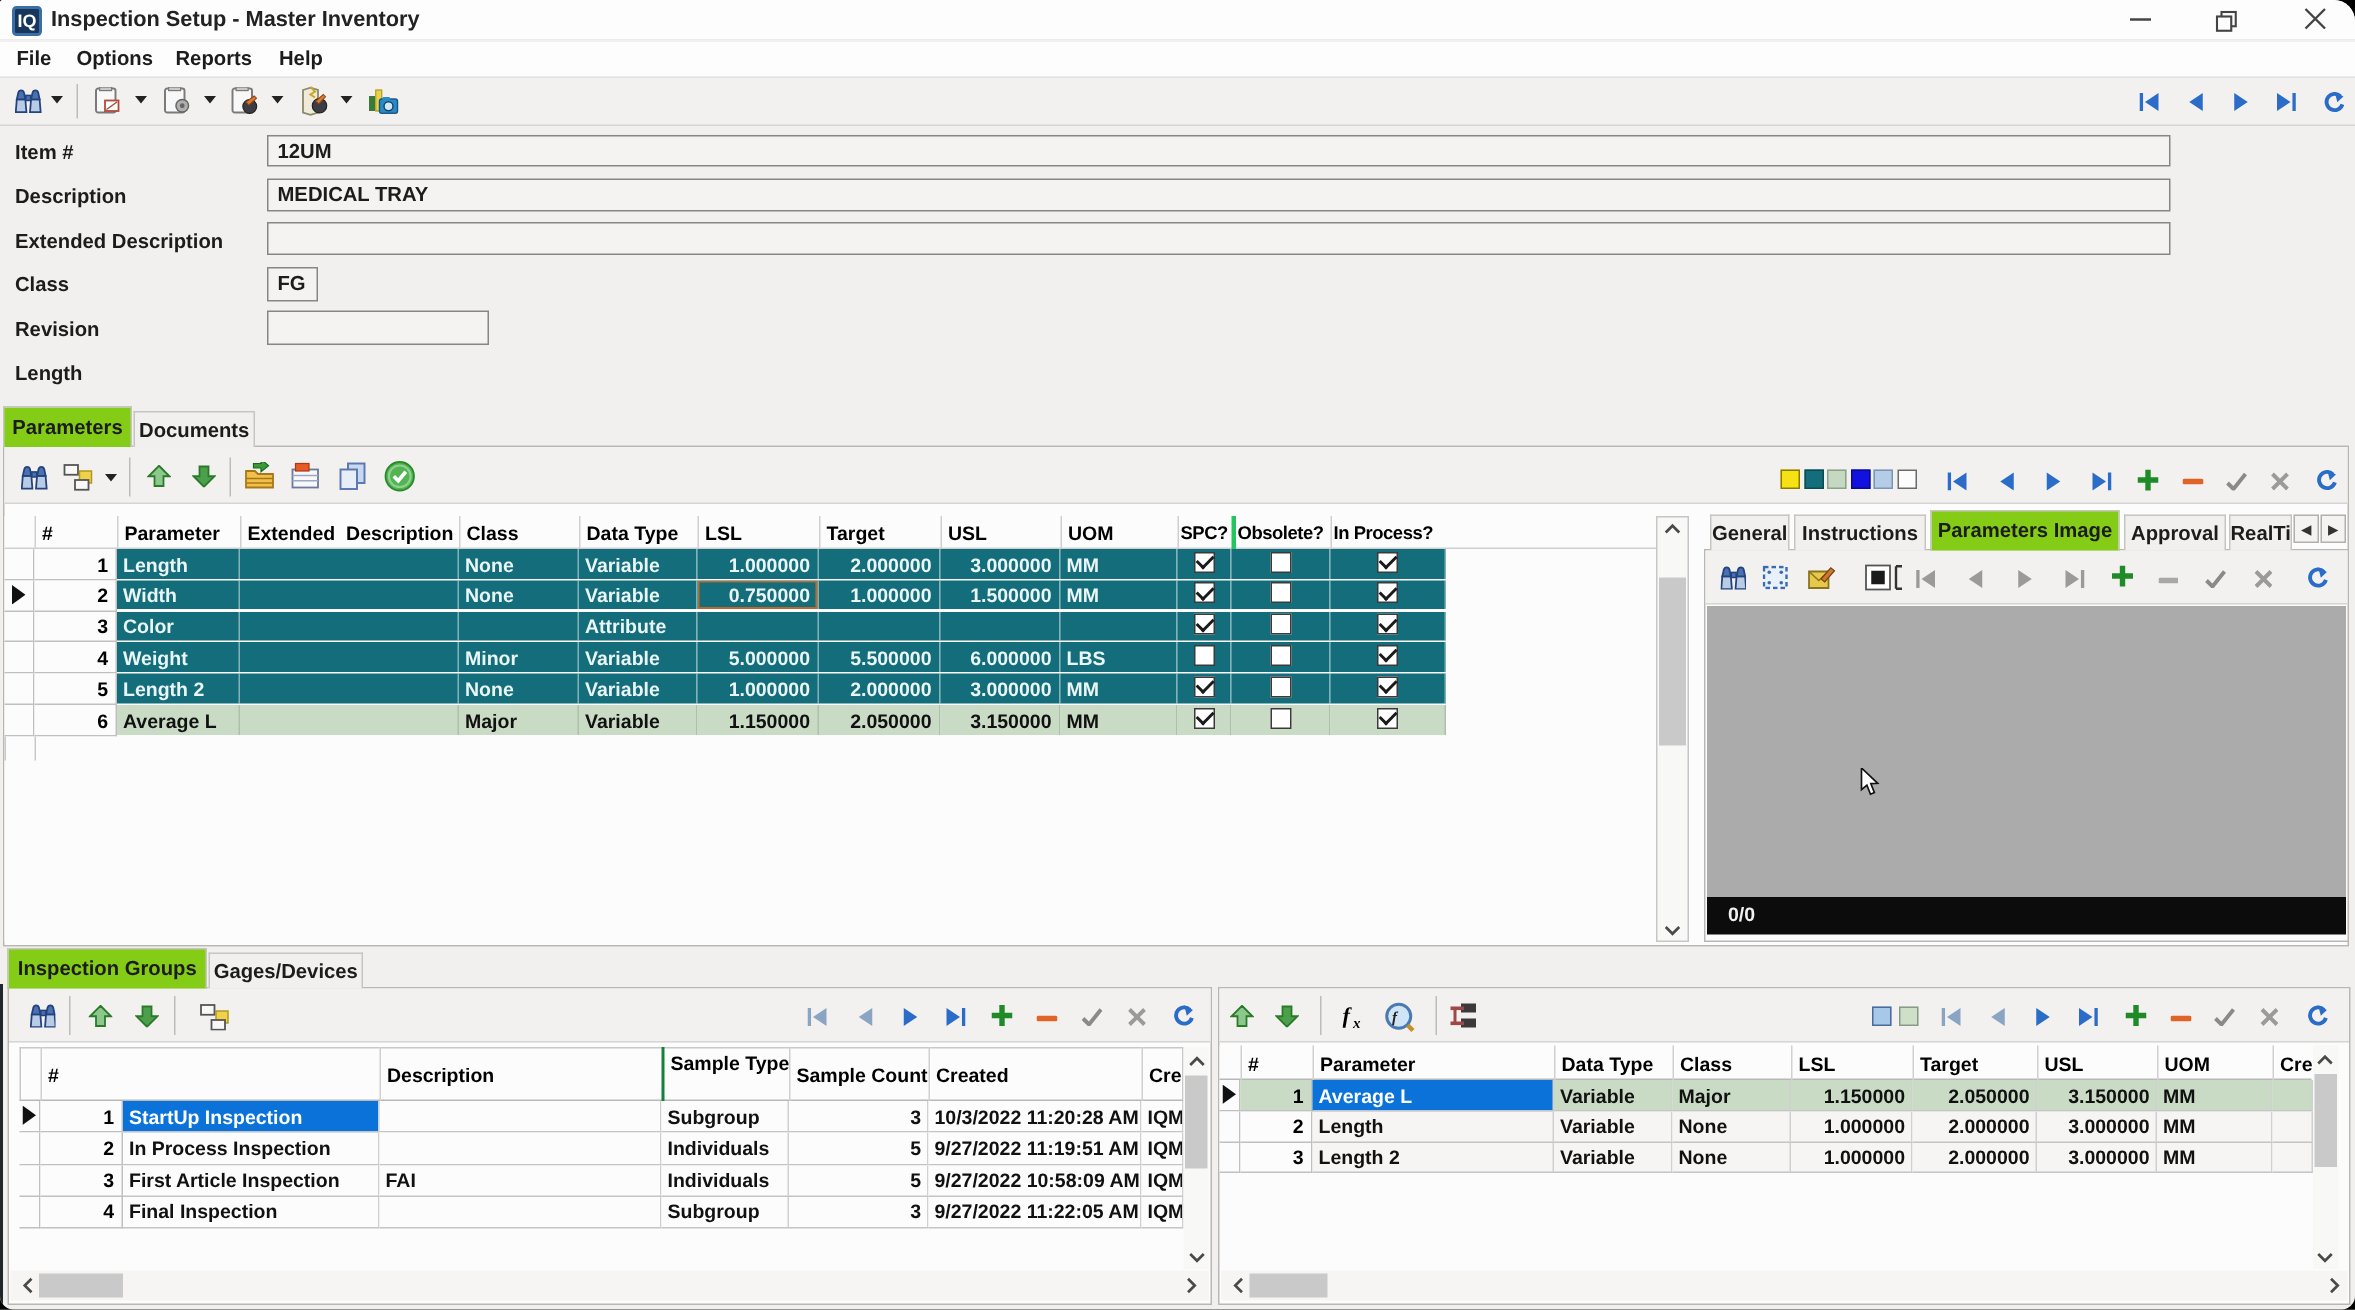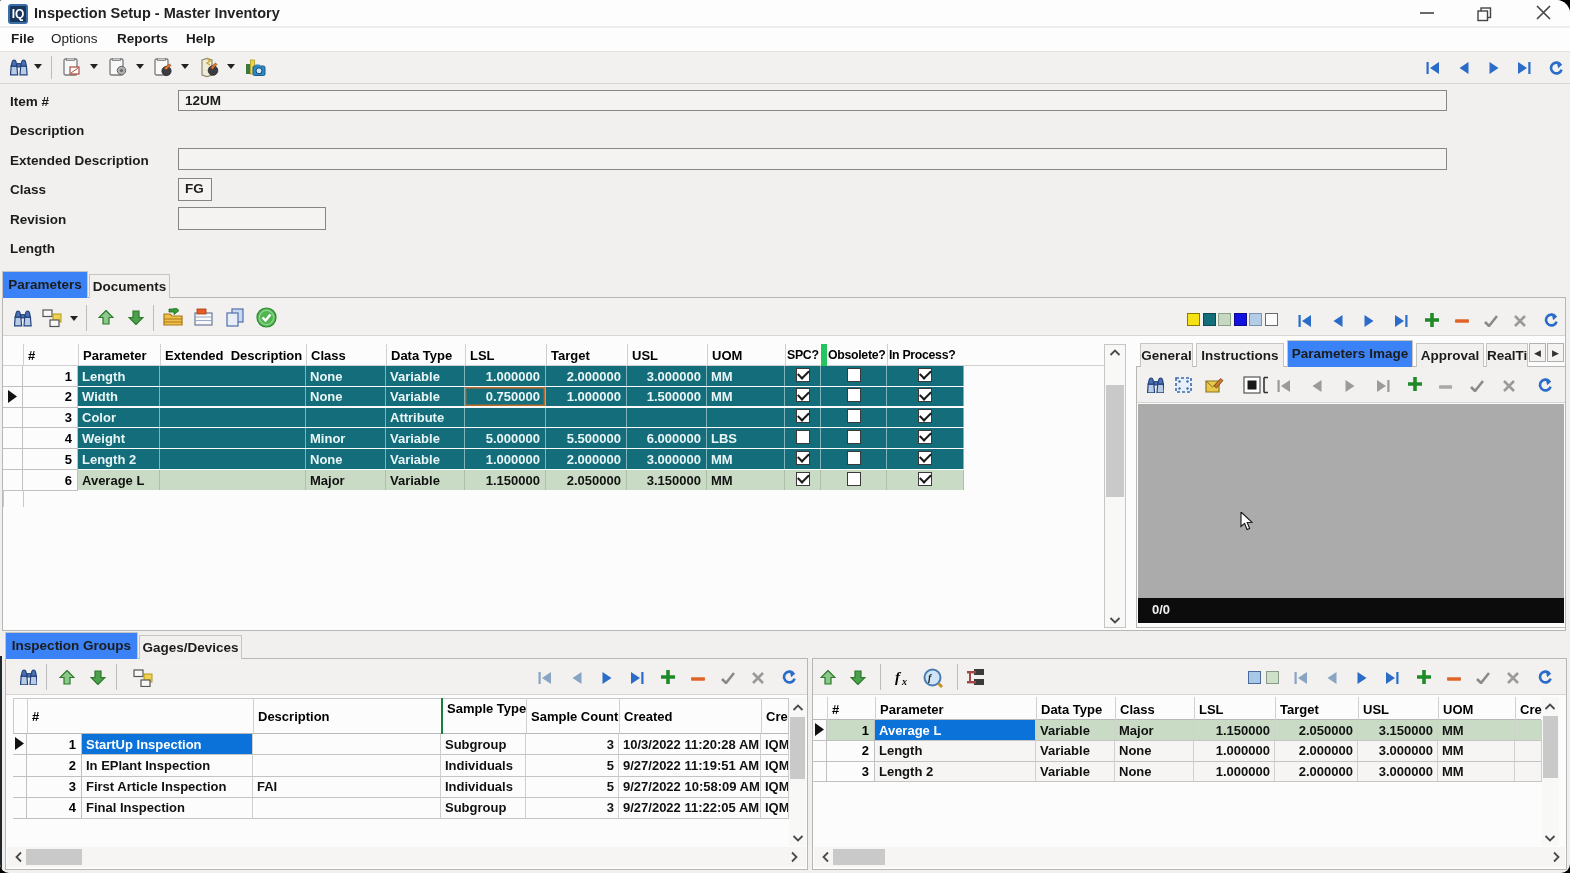--- a/index.html
+++ b/index.html
@@ -3,21 +3,21 @@
 html,body{margin:0;padding:0;background:#000;width:1570px;height:873px;overflow:hidden}
 *{box-sizing:border-box}
 body{font-family:"Liberation Sans",sans-serif;-webkit-font-smoothing:antialiased}
 #win{position:absolute;left:0;top:0;width:1570px;height:873px;background:#f1f0ee;border-radius:2px 14px 9px 9px;overflow:hidden}
 .abs{position:absolute}
 .lbl{position:absolute;font-size:13.5px;color:#1c1c1c;font-weight:600}
 .inp{position:absolute;background:#f4f3f2;border:1px solid #868686;font-size:13.5px;color:#1c1c1c;padding:2px 0 0 6px;font-weight:600}
 .tb{position:absolute;background:#f2f1ef}
 .sepv{position:absolute;width:1px;background:#bcbcbc}
 .tab{position:absolute;font-size:13.5px;color:#1c1c1c;border:1px solid #c6c5c2;border-bottom:none;background:#f1f0ee;text-align:center;font-weight:600}
-.tab.act{background:#3b82f6;z-index:3}
+.tab.act{background:#84cc16;z-index:3}
 .hdr{position:absolute;font-size:13px;color:#000;white-space:nowrap;overflow:hidden;font-weight:600}
 .c{flex:none;overflow:hidden;white-space:nowrap;font-size:13px;padding-top:2.5px;font-weight:600}
 .num{text-align:right;padding-right:5px;background:#fcfcfc;color:#000;border-right:1px solid #c0c0c0;border-bottom:1px solid #c0c0c0}
 .ind{background:#fcfcfc;border-right:1px solid #c0c0c0;border-bottom:1px solid #c0c0c0}
 .cb{width:14px;height:14px;background:#fff;border:1.6px solid #3a3a3a;margin:1.5px auto 0;position:relative}
 .cb.on:after{content:"";position:absolute;left:1px;top:1.5px;width:8.5px;height:5px;border-left:2.2px solid #1a1a1a;border-bottom:2.2px solid #1a1a1a;transform:rotate(-45deg)}
 .sb{position:absolute;background:#f1f0ee}
 .sbt{position:absolute;background:#cdcdcd}
 </style></head><body>
 <div id="win">
@@ -25,21 +25,21 @@
 <div class="abs" style="left:8px;top:4px;width:20px;height:20px;background:#16365c;border:2px solid #3a6ea5;border-radius:3px;color:#fff;font-size:12px;font-weight:bold;text-align:center;line-height:16px">IQ</div>
 <div class="abs" style="left:34px;top:5px;font-size:14.5px;color:#222;font-weight:600">Inspection Setup - Master Inventory</div>
 <svg class="abs" style="left:1415px;top:4px" width="150" height="20" viewBox="0 0 150 20">
       <line x1="5" y1="9" x2="19" y2="9" stroke="#444" stroke-width="1.6"></line>
       <rect x="66" y="4" width="9.5" height="9.5" fill="none" stroke="#444" stroke-width="1.4"></rect>
       <rect x="63" y="7" width="9.5" height="9.5" fill="#fdfdfd" stroke="#444" stroke-width="1.4"></rect>
       <path d="M122 2 L135 15 M135 2 L122 15" stroke="#444" stroke-width="1.6"></path>
     </svg>
 <div class="abs" style="left:0;top:28px;width:1570px;height:23px;background:#fdfdfd"></div>
 <div class="lbl" style="left:11px;top:31px;font-weight:600">File</div>
-<div class="lbl" style="left:51px;top:31px;font-weight:400">Options</div>
+<div class="lbl" style="left:51px;top:31px;font-weight:700">Options</div>
 <div class="lbl" style="left:117px;top:31px;font-weight:600">Reports</div>
 <div class="lbl" style="left:186px;top:31px;font-weight:600">Help</div>
 <div class="tb" style="left:0;top:51px;width:1570px;height:33px;border-top:1px solid #e2e2e2;border-bottom:1px solid #d6d5d3"></div>
 <svg class="abs" style="left:10px;top:59px" width="18" height="17" viewBox="0 0 18 17">
       <path d="M1.2 7.2 L6.9 7.2 L7.6 15.8 L0.5 15.8 Z" fill="#b8cce6" stroke="#24437e" stroke-width="1.2"></path>
       <path d="M10.7 7.2 L16.4 7.2 L17.1 15.8 L10 15.8 Z" fill="#b8cce6" stroke="#24437e" stroke-width="1.2"></path>
       <path d="M2.2 2.8 Q2.6 1.2 4.1 1.2 Q5.6 1.2 6 2.8 L6.9 7.2 L1.2 7.2 Z" fill="#4a72b0" stroke="#24437e" stroke-width="1.2"></path>
       <path d="M11.7 2.8 Q12.1 1.2 13.6 1.2 Q15.1 1.2 15.5 2.8 L16.4 7.2 L10.7 7.2 Z" fill="#4a72b0" stroke="#24437e" stroke-width="1.2"></path>
       <rect x="7.2" y="4.6" width="3.2" height="3.4" fill="#4a72b0" stroke="#24437e" stroke-width="1"></rect>
     </svg>
@@ -98,20 +98,21 @@
       <path d="M12.3 3.2 A5.4 5.4 0 1 0 13.6 8.6" stroke="#2a6cc8" stroke-width="2.6" fill="none"></path>
       <path d="M8.5 0.2 L14.3 3.4 L10.2 7.2 Z" fill="#2a6cc8"></path>
     </svg>
 <div class="lbl" style="left:10px;top:94px">Item #</div>
 <div class="lbl" style="left:10px;top:123px">Description</div>
 <div class="lbl" style="left:10px;top:153px">Extended Description</div>
 <div class="lbl" style="left:10px;top:182px">Class</div>
 <div class="lbl" style="left:10px;top:212px">Revision</div>
 <div class="lbl" style="left:10px;top:241px">Length</div>
 <div class="inp" style="left:178px;top:90px;width:1269px;height:21px">12UM</div>
+<div class="inp" style="left:178px;top:119px;width:1269px;height:22px">MEDICAL TRAY</div>
 <div class="inp" style="left:178px;top:148px;width:1269px;height:22px"></div>
 <div class="inp" style="left:178px;top:178px;width:34px;height:23px">FG</div>
 <div class="inp" style="left:178px;top:207px;width:148px;height:23px"></div>
 <div class="abs" style="left:2px;top:297px;width:1564px;height:334px;background:#fcfcfc;border:1px solid #b8b7b4"></div>
 <div class="tab act" style="left:2px;top:271px;width:86px;height:27px;line-height:26px">Parameters</div>
 <div class="tab" style="left:89px;top:274px;width:81px;height:24px;line-height:23px">Documents</div>
 <div class="tb" style="left:3px;top:298px;width:1562px;height:38px;border-bottom:1px solid #d6d5d3"></div>
 <svg class="abs" style="left:14px;top:310px" width="18" height="17" viewBox="0 0 18 17">
       <path d="M1.2 7.2 L6.9 7.2 L7.6 15.8 L0.5 15.8 Z" fill="#b8cce6" stroke="#24437e" stroke-width="1.2"></path>
       <path d="M10.7 7.2 L16.4 7.2 L17.1 15.8 L10 15.8 Z" fill="#b8cce6" stroke="#24437e" stroke-width="1.2"></path>
@@ -193,21 +194,21 @@
 <div class="hdr" style="left:23px;top:344px;width:55px;height:22px;border-left:1px solid #d0d0d0;padding:4px 1px 0 4px;">#</div>
 <div class="hdr" style="left:78px;top:344px;width:82px;height:22px;border-left:1px solid #d0d0d0;padding:4px 1px 0 4px;">Parameter</div>
 <div class="hdr" style="left:160px;top:344px;width:146px;height:22px;border-left:1px solid #d0d0d0;padding:4px 1px 0 4px;">Extended&nbsp; Description</div>
 <div class="hdr" style="left:306px;top:344px;width:80px;height:22px;border-left:1px solid #d0d0d0;padding:4px 1px 0 4px;">Class</div>
 <div class="hdr" style="left:386px;top:344px;width:79px;height:22px;border-left:1px solid #d0d0d0;padding:4px 1px 0 4px;">Data Type</div>
 <div class="hdr" style="left:465px;top:344px;width:81px;height:22px;border-left:1px solid #d0d0d0;padding:4px 1px 0 4px;">LSL</div>
 <div class="hdr" style="left:546px;top:344px;width:81px;height:22px;border-left:1px solid #d0d0d0;padding:4px 1px 0 4px;">Target</div>
 <div class="hdr" style="left:627px;top:344px;width:80px;height:22px;border-left:1px solid #d0d0d0;padding:4px 1px 0 4px;">USL</div>
 <div class="hdr" style="left:707px;top:344px;width:78px;height:22px;border-left:1px solid #d0d0d0;padding:4px 1px 0 4px;">UOM</div>
 <div class="hdr" style="left:785px;top:344px;width:36px;height:22px;border-left:1px solid #d0d0d0;padding:4px 1px 0 1px;font-size:12.3px;letter-spacing:-0.3px;">SPC?</div>
-<div class="hdr" style="left:821px;top:344px;width:66px;height:22px;border-left:6px solid #22c55e;padding:4px 1px 4px 1px;font-size:12.3px;letter-spacing:-0.3px;">Obsolete?</div>
+<div class="hdr" style="left:821px;top:344px;width:66px;height:22px;border-left:3px solid #22c55e;padding:4px 1px 4px 1px;font-size:12.3px;letter-spacing:-0.3px;">Obsolete?</div>
 <div class="hdr" style="left:887px;top:344px;width:77px;height:22px;border-left:1px solid #d0d0d0;padding:4px 1px 0 1px;font-size:12.3px;letter-spacing:-0.3px;">In Process?</div>
 <div class="abs ind" style="left:3px;top:366px;width:20px;height:20.8px"></div>
 <div class="abs c num" style="left:23px;top:366px;width:55px;height:20.8px;padding-top:2.5px">1</div>
 <div class="abs c" style="left:78px;top:366px;width:82px;height:19.5px;background:#146d7b;color:#eaf6f6;border-right:1px solid rgba(235,248,248,0.5);padding-left:4px;text-align:left;">Length</div>
 <div class="abs c" style="left:160px;top:366px;width:146px;height:19.5px;background:#146d7b;color:#eaf6f6;border-right:1px solid rgba(235,248,248,0.5);padding-left:4px;text-align:left;"></div>
 <div class="abs c" style="left:306px;top:366px;width:80px;height:19.5px;background:#146d7b;color:#eaf6f6;border-right:1px solid rgba(235,248,248,0.5);padding-left:4px;text-align:left;">None</div>
 <div class="abs c" style="left:386px;top:366px;width:79px;height:19.5px;background:#146d7b;color:#eaf6f6;border-right:1px solid rgba(235,248,248,0.5);padding-left:4px;text-align:left;">Variable</div>
 <div class="abs c" style="left:465px;top:366px;width:81px;height:19.5px;background:#146d7b;color:#eaf6f6;border-right:1px solid rgba(235,248,248,0.5);padding-right:5px;text-align:right;">1.000000</div>
 <div class="abs c" style="left:546px;top:366px;width:81px;height:19.5px;background:#146d7b;color:#eaf6f6;border-right:1px solid rgba(235,248,248,0.5);padding-right:5px;text-align:right;">2.000000</div>
 <div class="abs c" style="left:627px;top:366px;width:80px;height:19.5px;background:#146d7b;color:#eaf6f6;border-right:1px solid rgba(235,248,248,0.5);padding-right:5px;text-align:right;">3.000000</div>
@@ -469,21 +470,21 @@
     </div>
 <div class="abs c num" style="left:27px;top:734px;width:55px;height:21.3px">1</div>
 <div class="abs c" style="left:82px;top:734px;width:171px;height:21.3px;background:#0a72d8;color:#fff;border-right:1px solid #d0d0d0;border-bottom:1px solid #c4c4c4;padding-left:4px;text-align:left;">StartUp Inspection</div>
 <div class="abs c" style="left:253px;top:734px;width:188px;height:21.3px;background:#fcfcfc;color:#111;border-right:1px solid #d0d0d0;border-bottom:1px solid #c4c4c4;padding-left:4px;text-align:left;"></div>
 <div class="abs c" style="left:441px;top:734px;width:85px;height:21.3px;background:#fcfcfc;color:#111;border-right:1px solid #d0d0d0;border-bottom:1px solid #c4c4c4;padding-left:4px;text-align:left;">Subgroup</div>
 <div class="abs c" style="left:526px;top:734px;width:93px;height:21.3px;background:#fcfcfc;color:#111;border-right:1px solid #d0d0d0;border-bottom:1px solid #c4c4c4;padding-right:4px;text-align:right;">3</div>
 <div class="abs c" style="left:619px;top:734px;width:142px;height:21.3px;background:#fcfcfc;color:#111;border-right:1px solid #d0d0d0;border-bottom:1px solid #c4c4c4;padding-left:4px;text-align:left;">10/3/2022 11:20:28 AM</div>
 <div class="abs c" style="left:761px;top:734px;width:28px;height:21.3px;background:#fcfcfc;color:#111;border-right:1px solid #d0d0d0;border-bottom:1px solid #c4c4c4;padding-left:4px;text-align:left;">IQM</div>
 <div class="abs ind" style="left:13px;top:755.3px;width:14px;height:21.3px"></div>
 <div class="abs c num" style="left:27px;top:755.3px;width:55px;height:21.3px">2</div>
-<div class="abs c" style="left:82px;top:755.3px;width:171px;height:21.3px;background:#fcfcfc;color:#111;border-right:1px solid #d0d0d0;border-bottom:1px solid #c4c4c4;padding-left:4px;text-align:left;">In EPlant Inspection</div>
+<div class="abs c" style="left:82px;top:755.3px;width:171px;height:21.3px;background:#fcfcfc;color:#111;border-right:1px solid #d0d0d0;border-bottom:1px solid #c4c4c4;padding-left:4px;text-align:left;">In Process Inspection</div>
 <div class="abs c" style="left:253px;top:755.3px;width:188px;height:21.3px;background:#fcfcfc;color:#111;border-right:1px solid #d0d0d0;border-bottom:1px solid #c4c4c4;padding-left:4px;text-align:left;"></div>
 <div class="abs c" style="left:441px;top:755.3px;width:85px;height:21.3px;background:#fcfcfc;color:#111;border-right:1px solid #d0d0d0;border-bottom:1px solid #c4c4c4;padding-left:4px;text-align:left;">Individuals</div>
 <div class="abs c" style="left:526px;top:755.3px;width:93px;height:21.3px;background:#fcfcfc;color:#111;border-right:1px solid #d0d0d0;border-bottom:1px solid #c4c4c4;padding-right:4px;text-align:right;">5</div>
 <div class="abs c" style="left:619px;top:755.3px;width:142px;height:21.3px;background:#fcfcfc;color:#111;border-right:1px solid #d0d0d0;border-bottom:1px solid #c4c4c4;padding-left:4px;text-align:left;">9/27/2022 11:19:51 AM</div>
 <div class="abs c" style="left:761px;top:755.3px;width:28px;height:21.3px;background:#fcfcfc;color:#111;border-right:1px solid #d0d0d0;border-bottom:1px solid #c4c4c4;padding-left:4px;text-align:left;">IQM</div>
 <div class="abs ind" style="left:13px;top:776.5999999999999px;width:14px;height:21.3px"></div>
 <div class="abs c num" style="left:27px;top:776.5999999999999px;width:55px;height:21.3px">3</div>
 <div class="abs c" style="left:82px;top:776.5999999999999px;width:171px;height:21.3px;background:#fcfcfc;color:#111;border-right:1px solid #d0d0d0;border-bottom:1px solid #c4c4c4;padding-left:4px;text-align:left;">First Article Inspection</div>
 <div class="abs c" style="left:253px;top:776.5999999999999px;width:188px;height:21.3px;background:#fcfcfc;color:#111;border-right:1px solid #d0d0d0;border-bottom:1px solid #c4c4c4;padding-left:4px;text-align:left;">FAI</div>
 <div class="abs c" style="left:441px;top:776.5999999999999px;width:85px;height:21.3px;background:#fcfcfc;color:#111;border-right:1px solid #d0d0d0;border-bottom:1px solid #c4c4c4;padding-left:4px;text-align:left;">Individuals</div>

